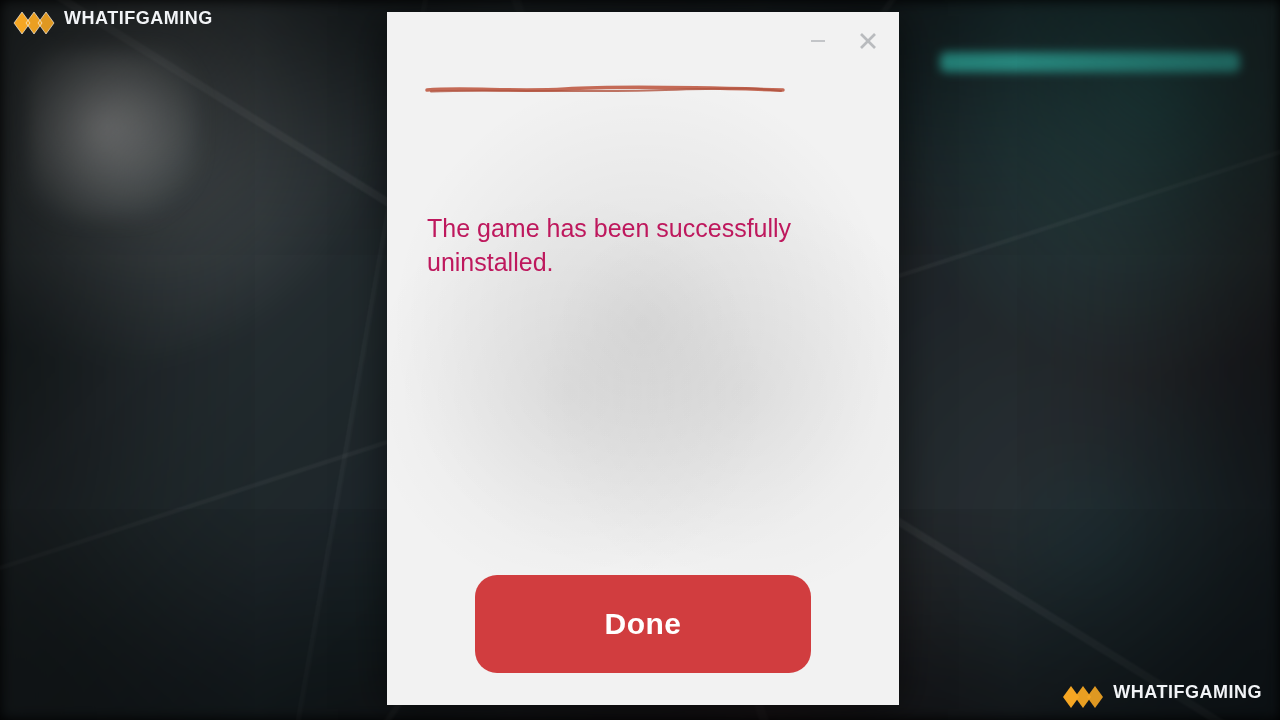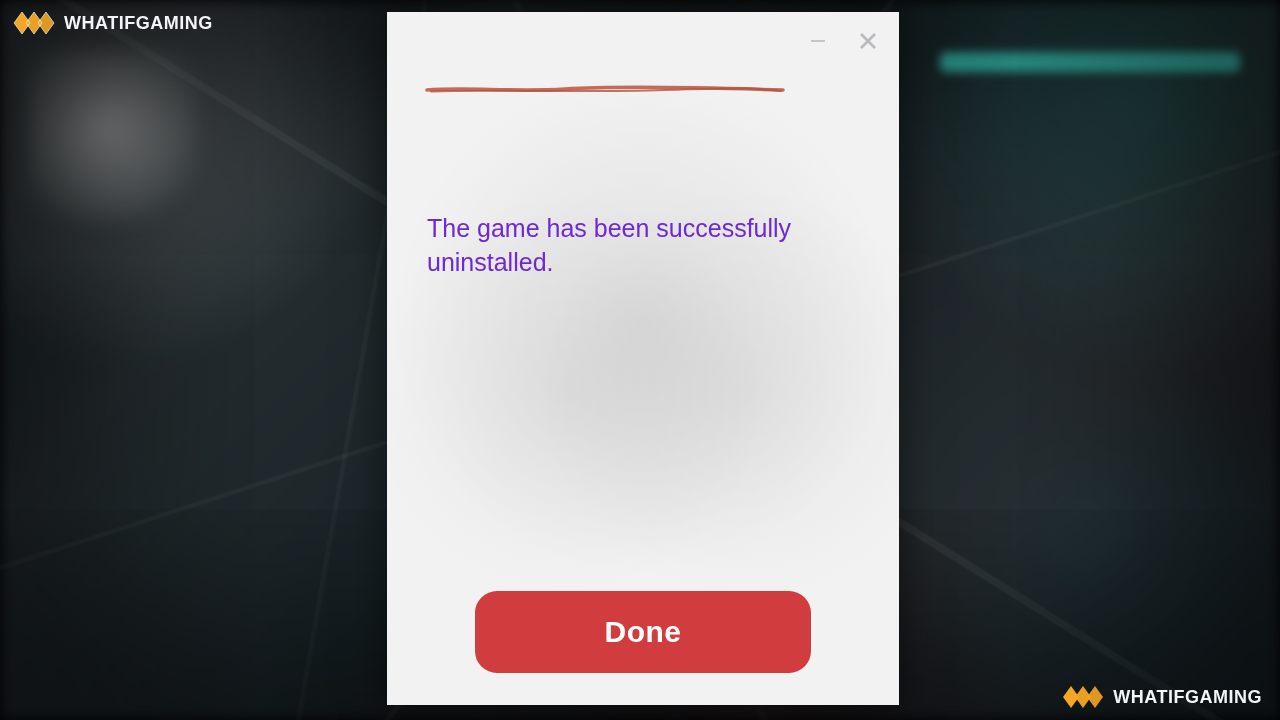--- a/index.html
+++ b/index.html
@@ -41,21 +41,20 @@
     position: absolute;
     inset: 0;
     pointer-events: none;
     box-shadow: inset 0 0 220px 70px rgba(0,0,0,0.7);
   }
 
   
   .watermark {
     position: absolute;
     display: flex;
-    align-items: center;
     gap: 8px;
     color: #f2f4f7;
     font-weight: 700;
     letter-spacing: 0.5px;
     font-size: 18px;
     text-transform: uppercase;
   }
   .watermark.tl { top: 8px; left: 12px; }
   .watermark.br { bottom: 8px; right: 18px; }
   .wm-mark svg { display: block; }
@@ -132,30 +131,30 @@
   }
   .underline svg { width: 100%; height: 100%; display: block; }
 
   .body-text {
     position: absolute;
     left: 40px;
     top: 200px;
     right: 42px;
     font-size: 25px;
     line-height: 1.35;
-    color: #6d28d9;
+    color: #be185d;
     font-family: "Segoe UI", "Helvetica Neue", Arial, sans-serif;
   }
 
   .done-btn {
     position: absolute;
     left: 88px;
     bottom: 32px;
     width: 336px;
-    height: 82px;
+    height: 98px;
     border: none;
     border-radius: 22px;
     background: #d13d3f;
     color: #fff;
     font-size: 30px;
     font-weight: 700;
     letter-spacing: 0.5px;
     cursor: pointer;
     font-family: "Segoe UI", "Helvetica Neue", Arial, sans-serif;
   }

